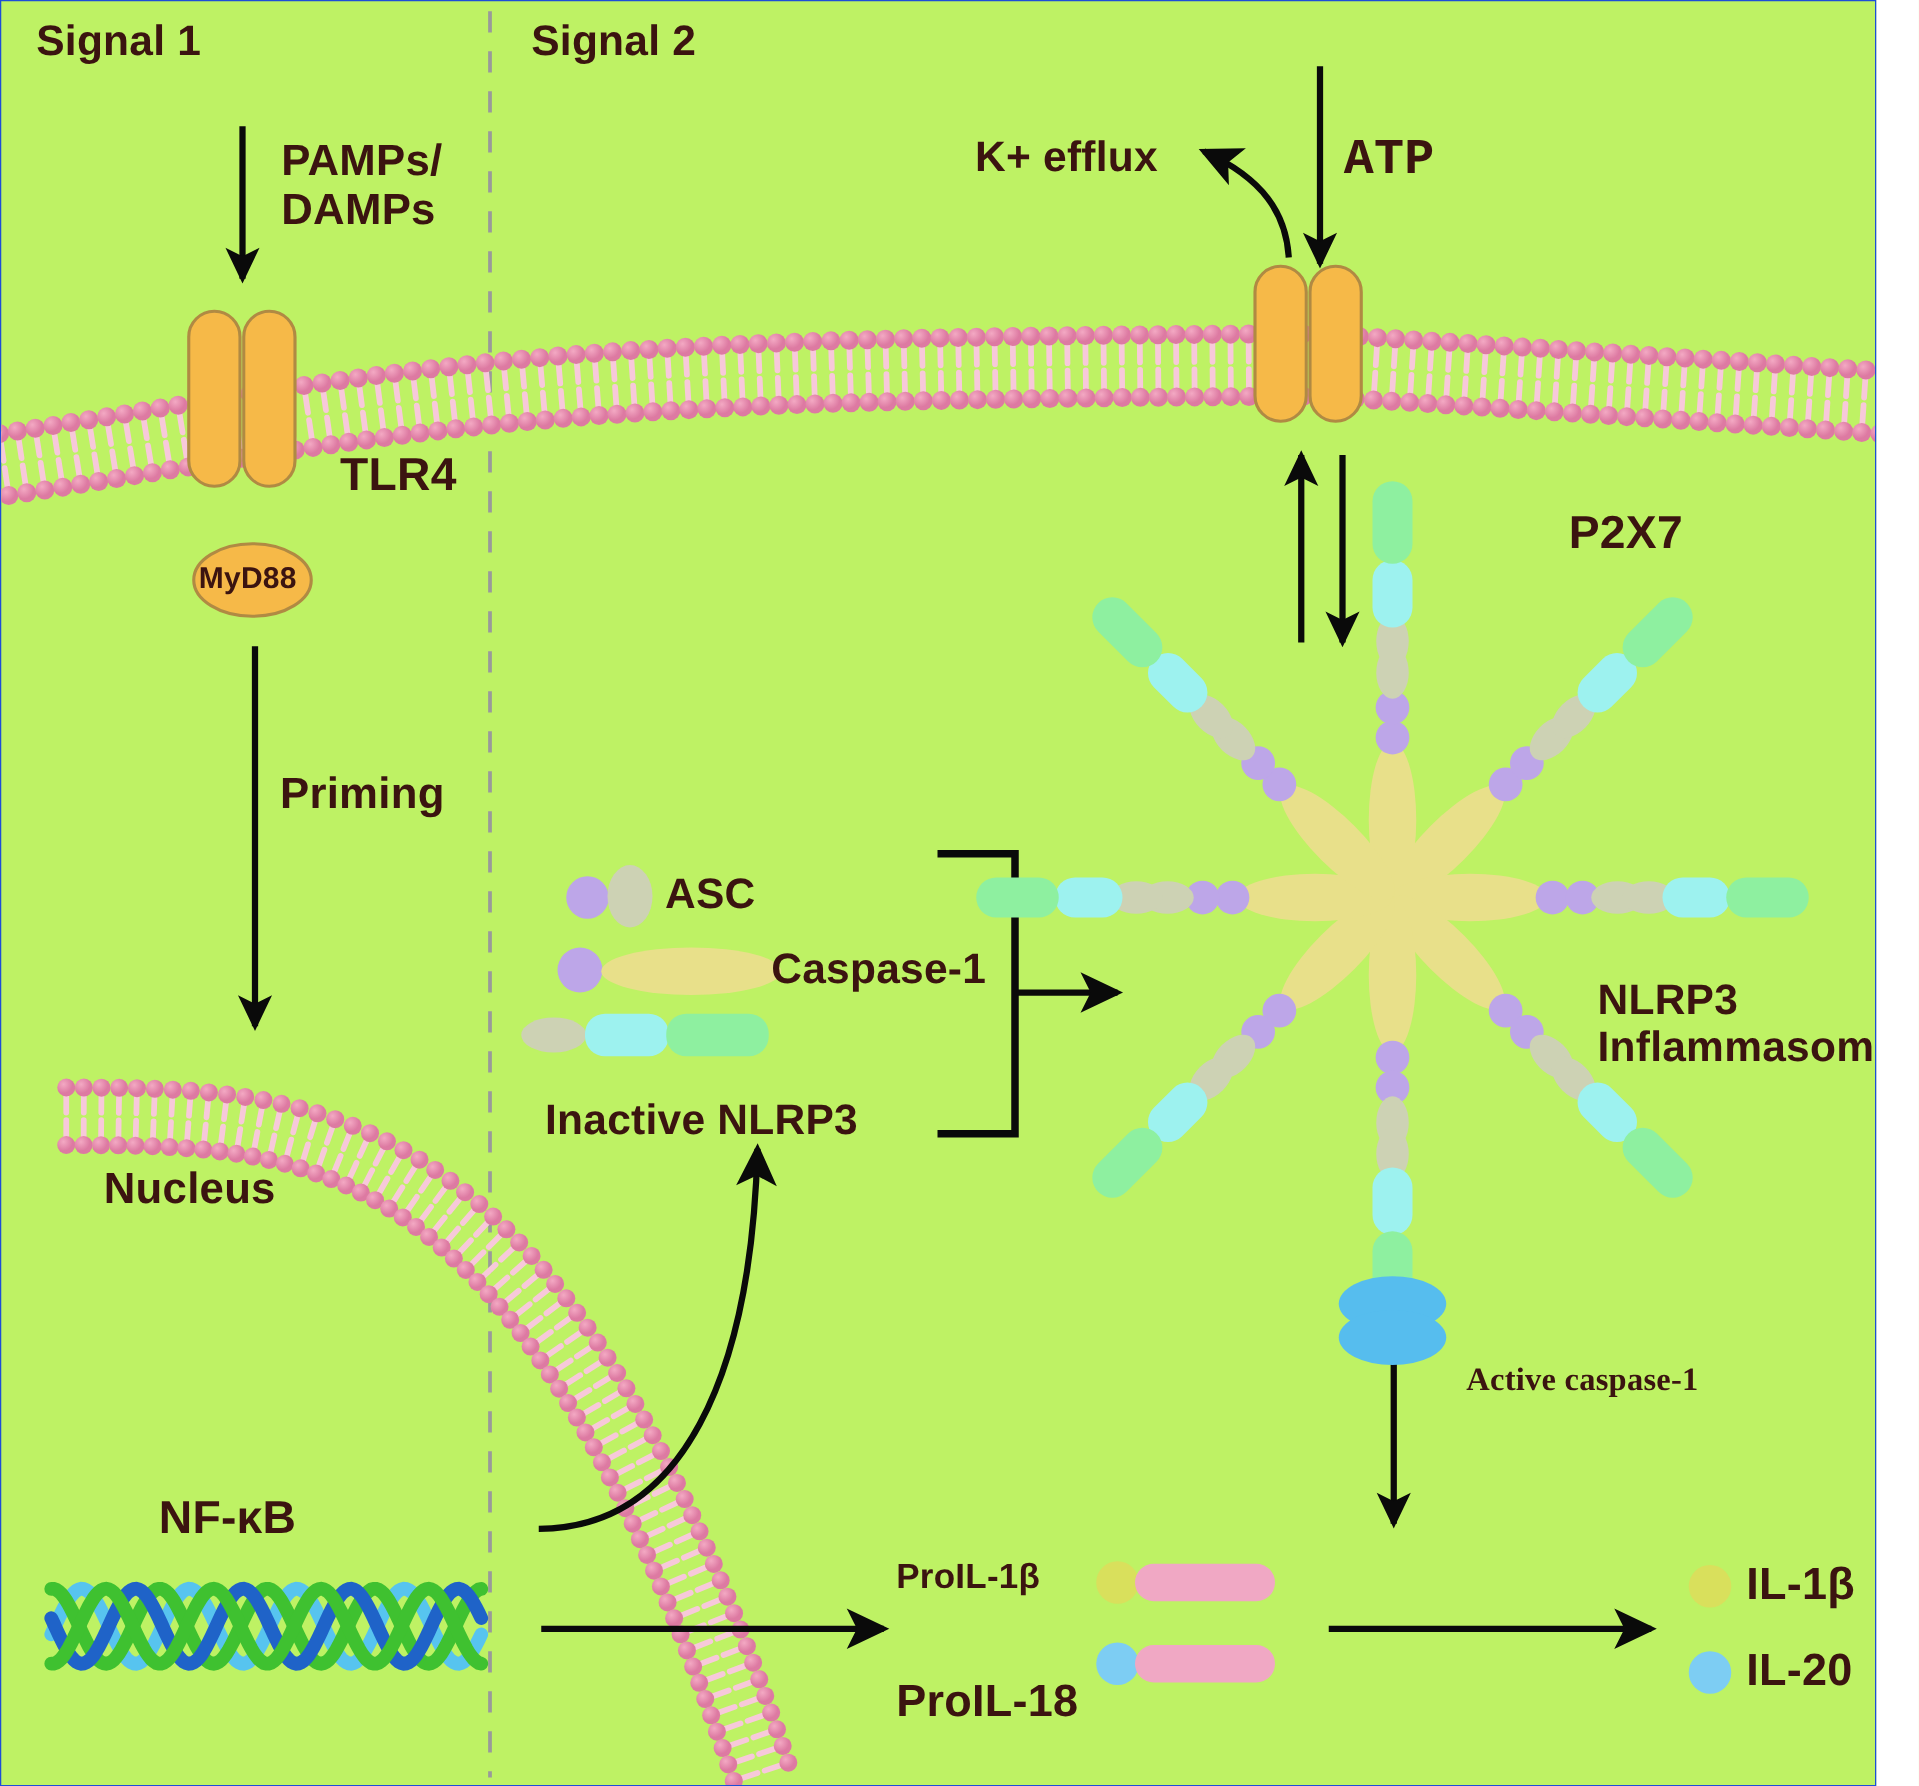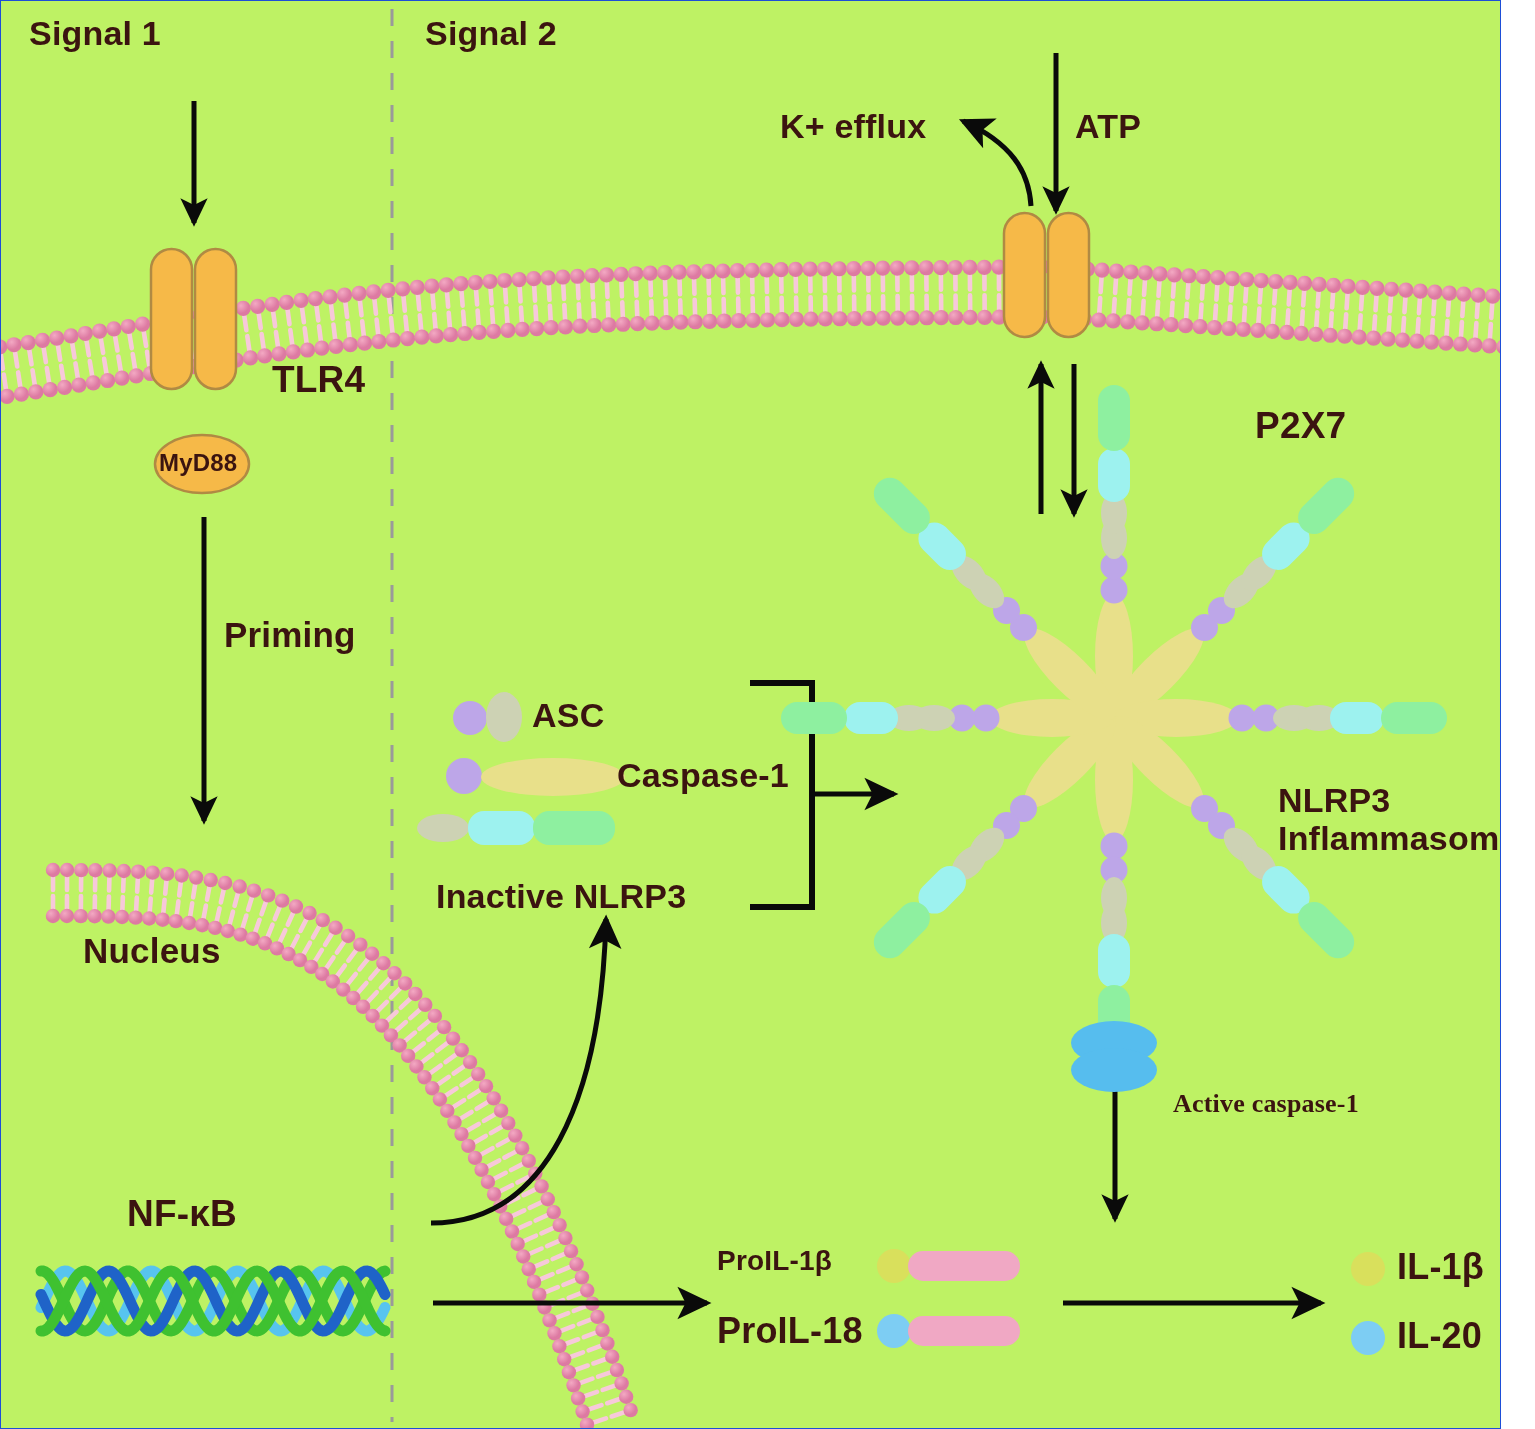--- a/index.html
+++ b/index.html
@@ -857,49 +857,51 @@
         <path d="M40.0,1306.5 L42.0,1302.2 L44.0,1297.8 L46.0,1293.5 L48.0,1289.3 L50.0,1285.3 L52.0,1281.7 L54.0,1278.4 L56.0,1275.6 L58.0,1273.3 L60.0,1271.6 L62.0,1270.5 L64.0,1270.0 L66.0,1270.2 L68.0,1271.0 L70.0,1272.4 L72.0,1274.4 L74.0,1276.9 L76.0,1280.0 L78.0,1283.4 L80.0,1287.3 L82.0,1291.4 L84.0,1295.6 L86.0,1300.0 L88.0,1304.4 L90.0,1308.6 L92.0,1312.7 L94.0,1316.6 L96.0,1320.0 L98.0,1323.1 L100.0,1325.6 L102.0,1327.6 L104.0,1329.0 L106.0,1329.8 L108.0,1330.0 L110.0,1329.5 L112.0,1328.4 L114.0,1326.7 L116.0,1324.4 L118.0,1321.6 L120.0,1318.3 L122.0,1314.7 L124.0,1310.7 L126.0,1306.5 L128.0,1302.2 L130.0,1297.8 L132.0,1293.5 L134.0,1289.3 L136.0,1285.3 L138.0,1281.7 L140.0,1278.4 L142.0,1275.6 L144.0,1273.3 L146.0,1271.6 L148.0,1270.5 L150.0,1270.0 L152.0,1270.2 L154.0,1271.0 L156.0,1272.4 L158.0,1274.4 L160.0,1276.9 L162.0,1280.0 L164.0,1283.4 L166.0,1287.3 L168.0,1291.4 L170.0,1295.6 L172.0,1300.0 L174.0,1304.4 L176.0,1308.6 L178.0,1312.7 L180.0,1316.6 L182.0,1320.0 L184.0,1323.1 L186.0,1325.6 L188.0,1327.6 L190.0,1329.0 L192.0,1329.8 L194.0,1330.0 L196.0,1329.5 L198.0,1328.4 L200.0,1326.7 L202.0,1324.4 L204.0,1321.6 L206.0,1318.3 L208.0,1314.7 L210.0,1310.7 L212.0,1306.5 L214.0,1302.2 L216.0,1297.8 L218.0,1293.5 L220.0,1289.3 L222.0,1285.3 L224.0,1281.7 L226.0,1278.4 L228.0,1275.6 L230.0,1273.3 L232.0,1271.6 L234.0,1270.5 L236.0,1270.0 L238.0,1270.2 L240.0,1271.0 L242.0,1272.4 L244.0,1274.4 L246.0,1276.9 L248.0,1280.0 L250.0,1283.4 L252.0,1287.3 L254.0,1291.4 L256.0,1295.6 L258.0,1300.0 L260.0,1304.4 L262.0,1308.6 L264.0,1312.7 L266.0,1316.6 L268.0,1320.0 L270.0,1323.1 L272.0,1325.6 L274.0,1327.6 L276.0,1329.0 L278.0,1329.8 L280.0,1330.0 L282.0,1329.5 L284.0,1328.4 L286.0,1326.7 L288.0,1324.4 L290.0,1321.6 L292.0,1318.3 L294.0,1314.7 L296.0,1310.7 L298.0,1306.5 L300.0,1302.2 L302.0,1297.8 L304.0,1293.5 L306.0,1289.3 L308.0,1285.3 L310.0,1281.7 L312.0,1278.4 L314.0,1275.6 L316.0,1273.3 L318.0,1271.6 L320.0,1270.5 L322.0,1270.0 L324.0,1270.2 L326.0,1271.0 L328.0,1272.4 L330.0,1274.4 L332.0,1276.9 L334.0,1280.0 L336.0,1283.4 L338.0,1287.3 L340.0,1291.4 L342.0,1295.6 L344.0,1300.0 L346.0,1304.4 L348.0,1308.6 L350.0,1312.7 L352.0,1316.6 L354.0,1320.0 L356.0,1323.1 L358.0,1325.6 L360.0,1327.6 L362.0,1329.0 L364.0,1329.8 L366.0,1330.0 L368.0,1329.5 L370.0,1328.4 L372.0,1326.7 L374.0,1324.4 L376.0,1321.6 L378.0,1318.3 L380.0,1314.7 L382.0,1310.7 L384.0,1306.5 " fill="none" stroke="#57c4ef" stroke-width="11" stroke-linecap="round"></path>
         <path d="M40.0,1270.1 L42.0,1270.1 L44.0,1270.8 L46.0,1272.1 L48.0,1274.0 L50.0,1276.5 L52.0,1279.4 L54.0,1282.8 L56.0,1286.6 L58.0,1290.6 L60.0,1294.9 L62.0,1299.2 L64.0,1303.6 L66.0,1307.9 L68.0,1312.0 L70.0,1315.9 L72.0,1319.4 L74.0,1322.6 L76.0,1325.2 L78.0,1327.3 L80.0,1328.8 L82.0,1329.7 L84.0,1330.0 L86.0,1329.6 L88.0,1328.6 L90.0,1327.0 L92.0,1324.8 L94.0,1322.1 L96.0,1318.9 L98.0,1315.3 L100.0,1311.4 L102.0,1307.3 L104.0,1303.0 L106.0,1298.6 L108.0,1294.2 L110.0,1290.0 L112.0,1286.0 L114.0,1282.3 L116.0,1278.9 L118.0,1276.1 L120.0,1273.7 L122.0,1271.9 L124.0,1270.6 L126.0,1270.1 L128.0,1270.1 L130.0,1270.8 L132.0,1272.1 L134.0,1274.0 L136.0,1276.5 L138.0,1279.4 L140.0,1282.8 L142.0,1286.6 L144.0,1290.6 L146.0,1294.9 L148.0,1299.2 L150.0,1303.6 L152.0,1307.9 L154.0,1312.0 L156.0,1315.9 L158.0,1319.4 L160.0,1322.6 L162.0,1325.2 L164.0,1327.3 L166.0,1328.8 L168.0,1329.7 L170.0,1330.0 L172.0,1329.6 L174.0,1328.6 L176.0,1327.0 L178.0,1324.8 L180.0,1322.1 L182.0,1318.9 L184.0,1315.3 L186.0,1311.4 L188.0,1307.3 L190.0,1303.0 L192.0,1298.6 L194.0,1294.2 L196.0,1290.0 L198.0,1286.0 L200.0,1282.3 L202.0,1278.9 L204.0,1276.1 L206.0,1273.7 L208.0,1271.9 L210.0,1270.6 L212.0,1270.1 L214.0,1270.1 L216.0,1270.8 L218.0,1272.1 L220.0,1274.0 L222.0,1276.5 L224.0,1279.4 L226.0,1282.8 L228.0,1286.6 L230.0,1290.6 L232.0,1294.9 L234.0,1299.2 L236.0,1303.6 L238.0,1307.9 L240.0,1312.0 L242.0,1315.9 L244.0,1319.4 L246.0,1322.6 L248.0,1325.2 L250.0,1327.3 L252.0,1328.8 L254.0,1329.7 L256.0,1330.0 L258.0,1329.6 L260.0,1328.6 L262.0,1327.0 L264.0,1324.8 L266.0,1322.1 L268.0,1318.9 L270.0,1315.3 L272.0,1311.4 L274.0,1307.3 L276.0,1303.0 L278.0,1298.6 L280.0,1294.2 L282.0,1290.0 L284.0,1286.0 L286.0,1282.3 L288.0,1278.9 L290.0,1276.1 L292.0,1273.7 L294.0,1271.9 L296.0,1270.6 L298.0,1270.1 L300.0,1270.1 L302.0,1270.8 L304.0,1272.1 L306.0,1274.0 L308.0,1276.5 L310.0,1279.4 L312.0,1282.8 L314.0,1286.6 L316.0,1290.6 L318.0,1294.9 L320.0,1299.2 L322.0,1303.6 L324.0,1307.9 L326.0,1312.0 L328.0,1315.9 L330.0,1319.4 L332.0,1322.6 L334.0,1325.2 L336.0,1327.3 L338.0,1328.8 L340.0,1329.7 L342.0,1330.0 L344.0,1329.6 L346.0,1328.6 L348.0,1327.0 L350.0,1324.8 L352.0,1322.1 L354.0,1318.9 L356.0,1315.3 L358.0,1311.4 L360.0,1307.3 L362.0,1303.0 L364.0,1298.6 L366.0,1294.2 L368.0,1290.0 L370.0,1286.0 L372.0,1282.3 L374.0,1278.9 L376.0,1276.1 L378.0,1273.7 L380.0,1271.9 L382.0,1270.6 L384.0,1270.1 " fill="none" stroke="#3fc130" stroke-width="11" stroke-linecap="round"></path>
         <path d="M40.0,1293.5 L42.0,1297.8 L44.0,1302.2 L46.0,1306.5 L48.0,1310.7 L50.0,1314.7 L52.0,1318.3 L54.0,1321.6 L56.0,1324.4 L58.0,1326.7 L60.0,1328.4 L62.0,1329.5 L64.0,1330.0 L66.0,1329.8 L68.0,1329.0 L70.0,1327.6 L72.0,1325.6 L74.0,1323.1 L76.0,1320.0 L78.0,1316.6 L80.0,1312.7 L82.0,1308.6 L84.0,1304.4 L86.0,1300.0 L88.0,1295.6 L90.0,1291.4 L92.0,1287.3 L94.0,1283.4 L96.0,1280.0 L98.0,1276.9 L100.0,1274.4 L102.0,1272.4 L104.0,1271.0 L106.0,1270.2 L108.0,1270.0 L110.0,1270.5 L112.0,1271.6 L114.0,1273.3 L116.0,1275.6 L118.0,1278.4 L120.0,1281.7 L122.0,1285.3 L124.0,1289.3 L126.0,1293.5 L128.0,1297.8 L130.0,1302.2 L132.0,1306.5 L134.0,1310.7 L136.0,1314.7 L138.0,1318.3 L140.0,1321.6 L142.0,1324.4 L144.0,1326.7 L146.0,1328.4 L148.0,1329.5 L150.0,1330.0 L152.0,1329.8 L154.0,1329.0 L156.0,1327.6 L158.0,1325.6 L160.0,1323.1 L162.0,1320.0 L164.0,1316.6 L166.0,1312.7 L168.0,1308.6 L170.0,1304.4 L172.0,1300.0 L174.0,1295.6 L176.0,1291.4 L178.0,1287.3 L180.0,1283.4 L182.0,1280.0 L184.0,1276.9 L186.0,1274.4 L188.0,1272.4 L190.0,1271.0 L192.0,1270.2 L194.0,1270.0 L196.0,1270.5 L198.0,1271.6 L200.0,1273.3 L202.0,1275.6 L204.0,1278.4 L206.0,1281.7 L208.0,1285.3 L210.0,1289.3 L212.0,1293.5 L214.0,1297.8 L216.0,1302.2 L218.0,1306.5 L220.0,1310.7 L222.0,1314.7 L224.0,1318.3 L226.0,1321.6 L228.0,1324.4 L230.0,1326.7 L232.0,1328.4 L234.0,1329.5 L236.0,1330.0 L238.0,1329.8 L240.0,1329.0 L242.0,1327.6 L244.0,1325.6 L246.0,1323.1 L248.0,1320.0 L250.0,1316.6 L252.0,1312.7 L254.0,1308.6 L256.0,1304.4 L258.0,1300.0 L260.0,1295.6 L262.0,1291.4 L264.0,1287.3 L266.0,1283.4 L268.0,1280.0 L270.0,1276.9 L272.0,1274.4 L274.0,1272.4 L276.0,1271.0 L278.0,1270.2 L280.0,1270.0 L282.0,1270.5 L284.0,1271.6 L286.0,1273.3 L288.0,1275.6 L290.0,1278.4 L292.0,1281.7 L294.0,1285.3 L296.0,1289.3 L298.0,1293.5 L300.0,1297.8 L302.0,1302.2 L304.0,1306.5 L306.0,1310.7 L308.0,1314.7 L310.0,1318.3 L312.0,1321.6 L314.0,1324.4 L316.0,1326.7 L318.0,1328.4 L320.0,1329.5 L322.0,1330.0 L324.0,1329.8 L326.0,1329.0 L328.0,1327.6 L330.0,1325.6 L332.0,1323.1 L334.0,1320.0 L336.0,1316.6 L338.0,1312.7 L340.0,1308.6 L342.0,1304.4 L344.0,1300.0 L346.0,1295.6 L348.0,1291.4 L350.0,1287.3 L352.0,1283.4 L354.0,1280.0 L356.0,1276.9 L358.0,1274.4 L360.0,1272.4 L362.0,1271.0 L364.0,1270.2 L366.0,1270.0 L368.0,1270.5 L370.0,1271.6 L372.0,1273.3 L374.0,1275.6 L376.0,1278.4 L378.0,1281.7 L380.0,1285.3 L382.0,1289.3 L384.0,1293.5 " fill="none" stroke="#1f63c8" stroke-width="11" stroke-linecap="round"></path>
         <path d="M40.0,1329.9 L42.0,1329.9 L44.0,1329.2 L46.0,1327.9 L48.0,1326.0 L50.0,1323.5 L52.0,1320.6 L54.0,1317.2 L56.0,1313.4 L58.0,1309.4 L60.0,1305.1 L62.0,1300.8 L64.0,1296.4 L66.0,1292.1 L68.0,1288.0 L70.0,1284.1 L72.0,1280.6 L74.0,1277.4 L76.0,1274.8 L78.0,1272.7 L80.0,1271.2 L82.0,1270.3 L84.0,1270.0 L86.0,1270.4 L88.0,1271.4 L90.0,1273.0 L92.0,1275.2 L94.0,1277.9 L96.0,1281.1 L98.0,1284.7 L100.0,1288.6 L102.0,1292.7 L104.0,1297.0 L106.0,1301.4 L108.0,1305.8 L110.0,1310.0 L112.0,1314.0 L114.0,1317.7 L116.0,1321.1 L118.0,1323.9 L120.0,1326.3 L122.0,1328.1 L124.0,1329.4 L126.0,1329.9 L128.0,1329.9 L130.0,1329.2 L132.0,1327.9 L134.0,1326.0 L136.0,1323.5 L138.0,1320.6 L140.0,1317.2 L142.0,1313.4 L144.0,1309.4 L146.0,1305.1 L148.0,1300.8 L150.0,1296.4 L152.0,1292.1 L154.0,1288.0 L156.0,1284.1 L158.0,1280.6 L160.0,1277.4 L162.0,1274.8 L164.0,1272.7 L166.0,1271.2 L168.0,1270.3 L170.0,1270.0 L172.0,1270.4 L174.0,1271.4 L176.0,1273.0 L178.0,1275.2 L180.0,1277.9 L182.0,1281.1 L184.0,1284.7 L186.0,1288.6 L188.0,1292.7 L190.0,1297.0 L192.0,1301.4 L194.0,1305.8 L196.0,1310.0 L198.0,1314.0 L200.0,1317.7 L202.0,1321.1 L204.0,1323.9 L206.0,1326.3 L208.0,1328.1 L210.0,1329.4 L212.0,1329.9 L214.0,1329.9 L216.0,1329.2 L218.0,1327.9 L220.0,1326.0 L222.0,1323.5 L224.0,1320.6 L226.0,1317.2 L228.0,1313.4 L230.0,1309.4 L232.0,1305.1 L234.0,1300.8 L236.0,1296.4 L238.0,1292.1 L240.0,1288.0 L242.0,1284.1 L244.0,1280.6 L246.0,1277.4 L248.0,1274.8 L250.0,1272.7 L252.0,1271.2 L254.0,1270.3 L256.0,1270.0 L258.0,1270.4 L260.0,1271.4 L262.0,1273.0 L264.0,1275.2 L266.0,1277.9 L268.0,1281.1 L270.0,1284.7 L272.0,1288.6 L274.0,1292.7 L276.0,1297.0 L278.0,1301.4 L280.0,1305.8 L282.0,1310.0 L284.0,1314.0 L286.0,1317.7 L288.0,1321.1 L290.0,1323.9 L292.0,1326.3 L294.0,1328.1 L296.0,1329.4 L298.0,1329.9 L300.0,1329.9 L302.0,1329.2 L304.0,1327.9 L306.0,1326.0 L308.0,1323.5 L310.0,1320.6 L312.0,1317.2 L314.0,1313.4 L316.0,1309.4 L318.0,1305.1 L320.0,1300.8 L322.0,1296.4 L324.0,1292.1 L326.0,1288.0 L328.0,1284.1 L330.0,1280.6 L332.0,1277.4 L334.0,1274.8 L336.0,1272.7 L338.0,1271.2 L340.0,1270.3 L342.0,1270.0 L344.0,1270.4 L346.0,1271.4 L348.0,1273.0 L350.0,1275.2 L352.0,1277.9 L354.0,1281.1 L356.0,1284.7 L358.0,1288.6 L360.0,1292.7 L362.0,1297.0 L364.0,1301.4 L366.0,1305.8 L368.0,1310.0 L370.0,1314.0 L372.0,1317.7 L374.0,1321.1 L376.0,1323.9 L378.0,1326.3 L380.0,1328.1 L382.0,1329.4 L384.0,1329.9 " fill="none" stroke="#3fc130" stroke-width="11" stroke-linecap="round"></path>
       </g>
   </svg>
 
   <div class="lbl" style="left:28px;top:13px;font-size:34px;">Signal 1</div>
   <div class="lbl" style="left:424px;top:13px;font-size:34px;">Signal 2</div>
 
+  <div class="lbl" style="left:224px;top:108px;font-size:35px;">PAMPs/
+DAMPs</div>
 
   <div class="lbl" style="left:271px;top:358px;font-size:37px;">TLR4</div>
 
   <div class="lbl" style="left:158px;top:449px;font-size:24px;">MyD88</div>
 
   <div class="lbl" style="left:223px;top:614px;font-size:35px;">Priming</div>
 
   <div class="lbl" style="left:82px;top:930px;font-size:35px;">Nucleus</div>
 
   <div class="lbl" style="left:126px;top:1192px;font-size:37px;">NF-κB</div>
 
   <div class="lbl" style="left:779px;top:106px;font-size:34px;">K+ efflux</div>
 
-  <div class="lbl" style="left:1074px;top:106px;font-size:34px;">ATP</div>
+  <div class="lbl" style="left:1074px;top:106px;font-size:40px;font-family:Liberation Mono, monospace;">ATP</div>
 
   <div class="lbl" style="left:1254px;top:377px;font-size:37px;margin-top:27px;">P2X7</div>
 
   <div class="lbl" style="left:531px;top:695px;font-size:34px;">ASC</div>
 
   <div class="lbl" style="left:600px;top:755px;font-size:34px;margin-left:16px;">Caspase-1</div>
 
   <div class="lbl" style="left:435px;top:876px;font-size:34px;">Inactive NLRP3</div>
 
   <div class="lbl" style="left:1277px;top:780px;font-size:34px;">NLRP3
 Inflammasome</div>
 
   <div class="lbl" style="left:1172px;top:1088px;font-size:26px;font-family:Liberation Serif, serif;">Active caspase-1</div>
 
   <div class="lbl" style="left:716px;top:1244px;font-size:28px;">ProIL-1β</div>
 
-  <div class="lbl" style="left:716px;top:1310px;font-size:36px;">ProIL-18</div>
+  <div class="lbl" style="left:716px;top:1340px;font-size:36px;">ProIL-18</div>
 
   <div class="lbl" style="left:1396px;top:1246px;font-size:36px;">IL-1β</div>
 
   <div class="lbl" style="left:1396px;top:1315px;font-size:36px;">IL-20</div>
 
 </div>
 
 </body></html>

